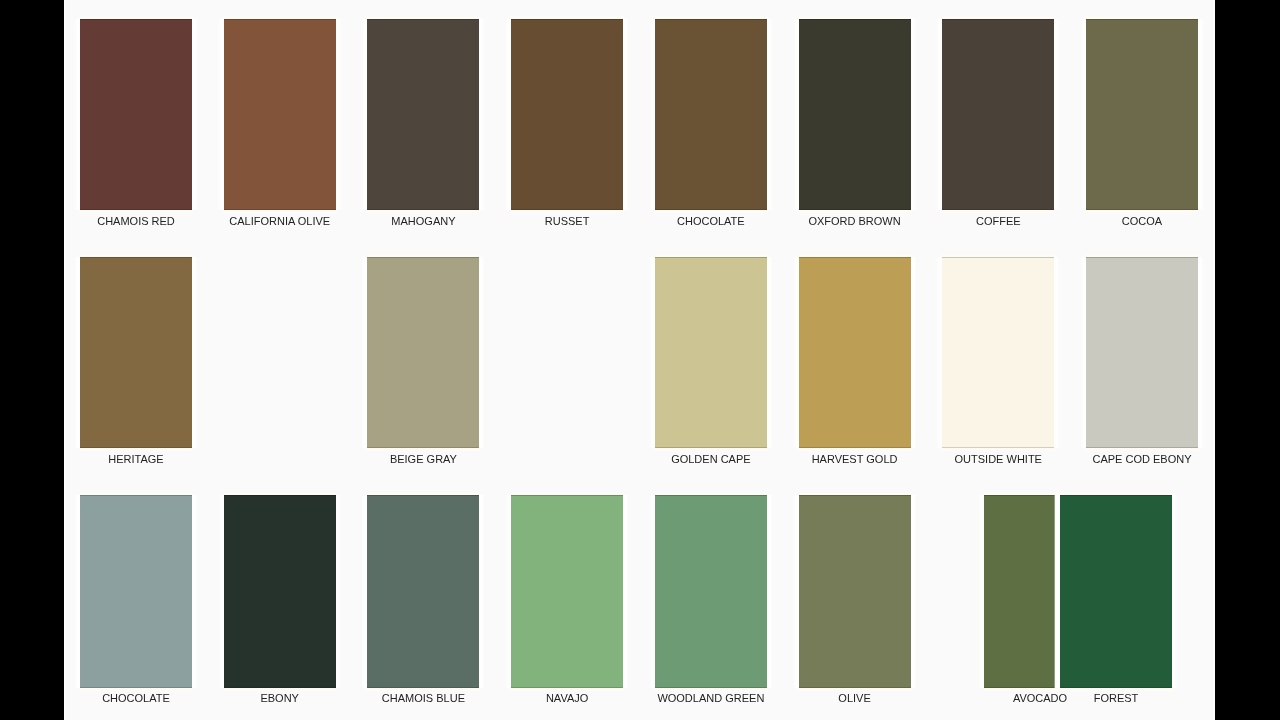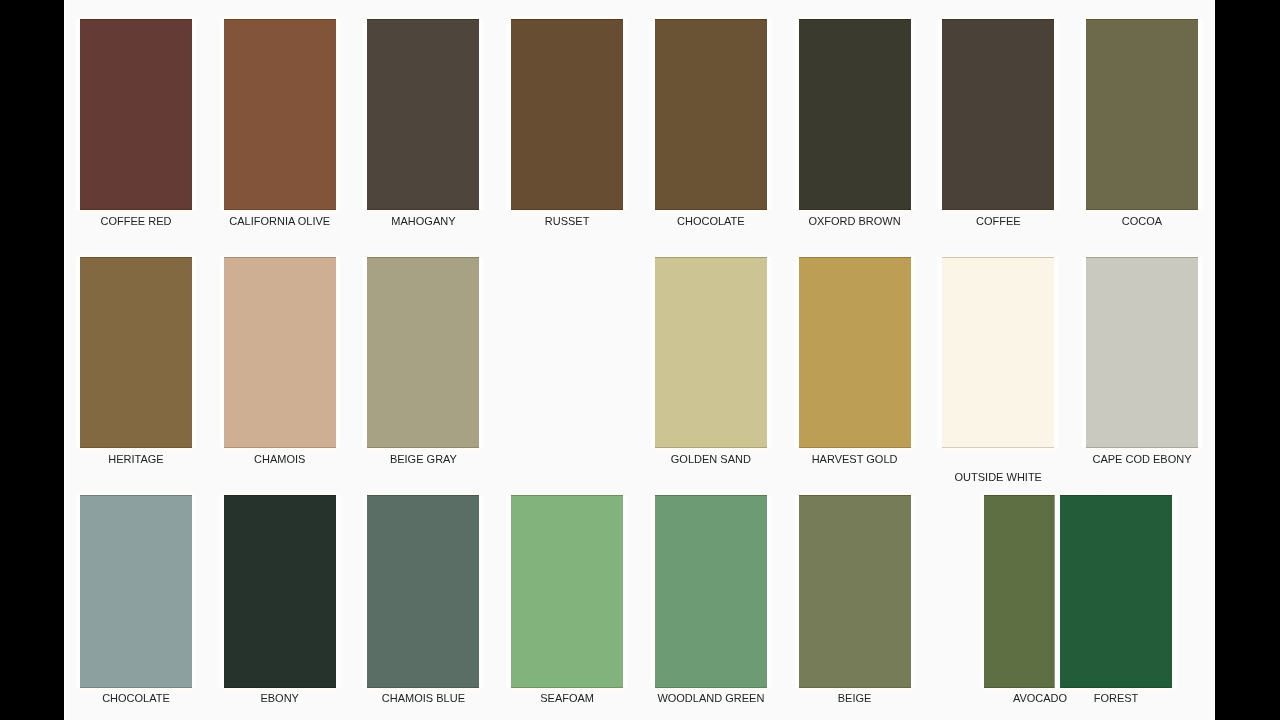--- a/index.html
+++ b/index.html
@@ -118,21 +118,21 @@
 <body>
 
 <div id="stage">
   <div id="board">
     <div id="swatch-grid">
     <div class="cell" style="left:16.0px">
       <div class="chip" style="top: 19px; height: 191px; background-color: rgb(100, 59, 53);">
             <span class="side-glow left"></span>
             <span class="side-glow right"></span>
           </div>
-      <div class="label" style="top:215px">COFFEE RED</div>
+      <div class="label" style="top:215px">CHAMOIS RED</div>
     </div>
     <div class="cell" style="left:159.71px">
       <div class="chip" style="top: 19px; height: 191px; background-color: rgb(130, 84, 58);">
             <span class="side-glow left"></span>
             <span class="side-glow right"></span>
           </div>
       <div class="label" style="top:215px">CALIFORNIA OLIVE</div>
     </div>
     <div class="cell" style="left:303.43px">
       <div class="chip" style="top: 19px; height: 191px; background-color: rgb(78, 70, 60);">
@@ -176,54 +176,47 @@
           </div>
       <div class="label" style="top:215px">COCOA</div>
     </div>
     <div class="cell" style="left:16.0px">
       <div class="chip" style="top: 257px; height: 191px; background-color: rgb(130, 105, 65);">
             <span class="side-glow left"></span>
             <span class="side-glow right"></span>
           </div>
       <div class="label" style="top:453px">HERITAGE</div>
     </div>
-    <div class="cell" style="left:159.71px">
-      <div class="chip" style="top: 257px; height: 191px; background-color: rgb(206, 175, 148);">
-            <span class="side-glow left"></span>
-            <span class="side-glow right"></span>
-          </div>
-      <div class="label" style="top:453px">CHAMOIS</div>
-    </div>
     <div class="cell" style="left:303.43px">
       <div class="chip" style="top: 257px; height: 191px; background-color: rgb(168, 162, 132);">
             <span class="side-glow left"></span>
             <span class="side-glow right"></span>
           </div>
       <div class="label" style="top:453px">BEIGE GRAY</div>
     </div>
     <div class="cell" style="left:590.86px">
       <div class="chip" style="top: 257px; height: 191px; background-color: rgb(204, 196, 147);">
             <span class="side-glow left"></span>
             <span class="side-glow right"></span>
           </div>
-      <div class="label" style="top:453px">GOLDEN SAND</div>
+      <div class="label" style="top:453px">GOLDEN CAPE</div>
     </div>
     <div class="cell" style="left:734.57px">
       <div class="chip" style="top: 257px; height: 191px; background-color: rgb(189, 158, 85);">
             <span class="side-glow left"></span>
             <span class="side-glow right"></span>
           </div>
       <div class="label" style="top:453px">HARVEST GOLD</div>
     </div>
     <div class="cell" style="left:878.28px">
       <div class="chip" style="top: 257px; height: 191px; background-color: rgb(250, 245, 231);">
             <span class="side-glow left"></span>
             <span class="side-glow right"></span>
           </div>
-      <div class="label" style="top:471px">OUTSIDE WHITE</div>
+      <div class="label" style="top:453px">OUTSIDE WHITE</div>
     </div>
     <div class="cell" style="left:1022.0px">
       <div class="chip" style="top: 257px; height: 191px; background-color: rgb(201, 201, 192);">
             <span class="side-glow left"></span>
             <span class="side-glow right"></span>
           </div>
       <div class="label" style="top:453px">CAPE COD EBONY</div>
     </div>
     <div class="cell" style="left:16.0px">
       <div class="chip" style="top: 495px; height: 193px; background-color: rgb(141, 160, 160);">
@@ -244,35 +237,35 @@
             <span class="side-glow left"></span>
             <span class="side-glow right"></span>
           </div>
       <div class="label" style="top:692px">CHAMOIS BLUE</div>
     </div>
     <div class="cell" style="left:447.14px">
       <div class="chip" style="top: 495px; height: 193px; background-color: rgb(131, 179, 125);">
             <span class="side-glow left"></span>
             <span class="side-glow right"></span>
           </div>
-      <div class="label" style="top:692px">SEAFOAM</div>
+      <div class="label" style="top:692px">NAVAJO</div>
     </div>
     <div class="cell" style="left:590.86px">
       <div class="chip" style="top: 495px; height: 193px; background-color: rgb(109, 155, 115);">
             <span class="side-glow left"></span>
             <span class="side-glow right"></span>
           </div>
       <div class="label" style="top:692px">WOODLAND GREEN</div>
     </div>
     <div class="cell" style="left:734.57px">
       <div class="chip" style="top: 495px; height: 193px; background-color: rgb(118, 124, 87);">
             <span class="side-glow left"></span>
             <span class="side-glow right"></span>
           </div>
-      <div class="label" style="top:692px">BEIGE</div>
+      <div class="label" style="top:692px">OLIVE</div>
     </div>
     <div class="cell" style="left:920px">
       <div class="chip" style="top: 495px; height: 193px; background-color: rgb(94, 111, 68);">
             <span class="side-glow left"></span>
             <span class="side-glow right"></span>
           </div>
       <div class="label" style="top:692px">AVOCADO</div>
     </div>
     <div class="cell" style="left:996px">
       <div class="chip" style="top: 495px; height: 193px; background-color: rgb(35, 92, 57);">

